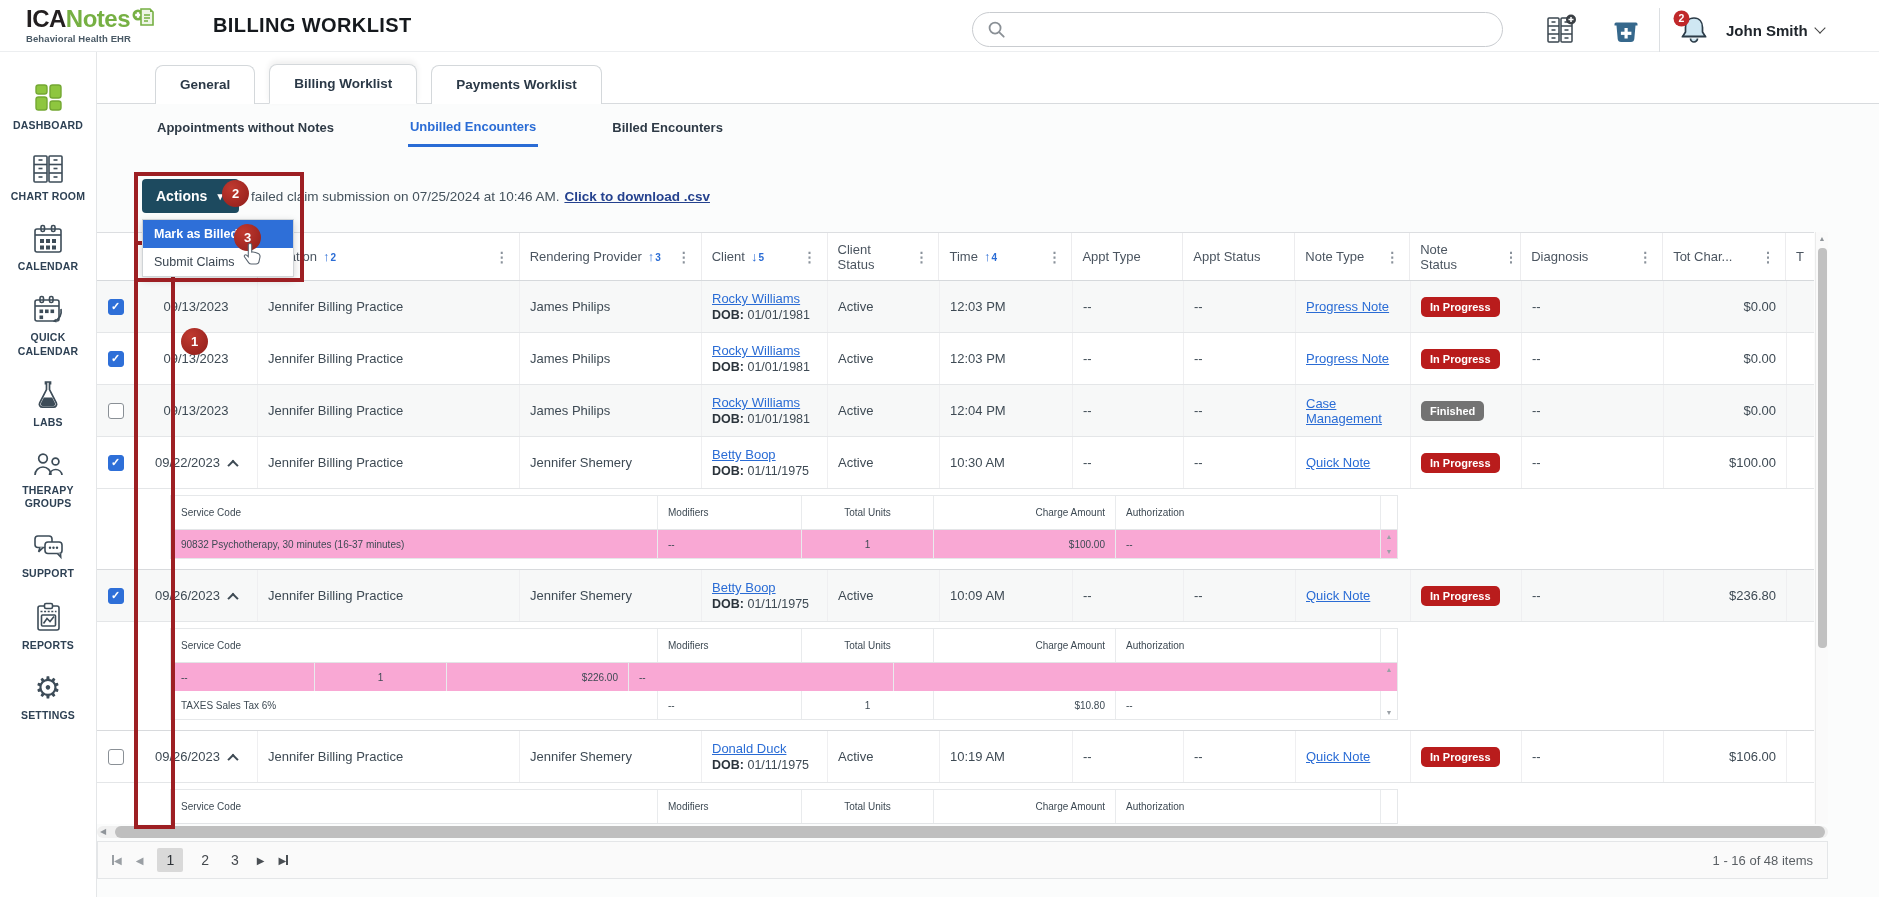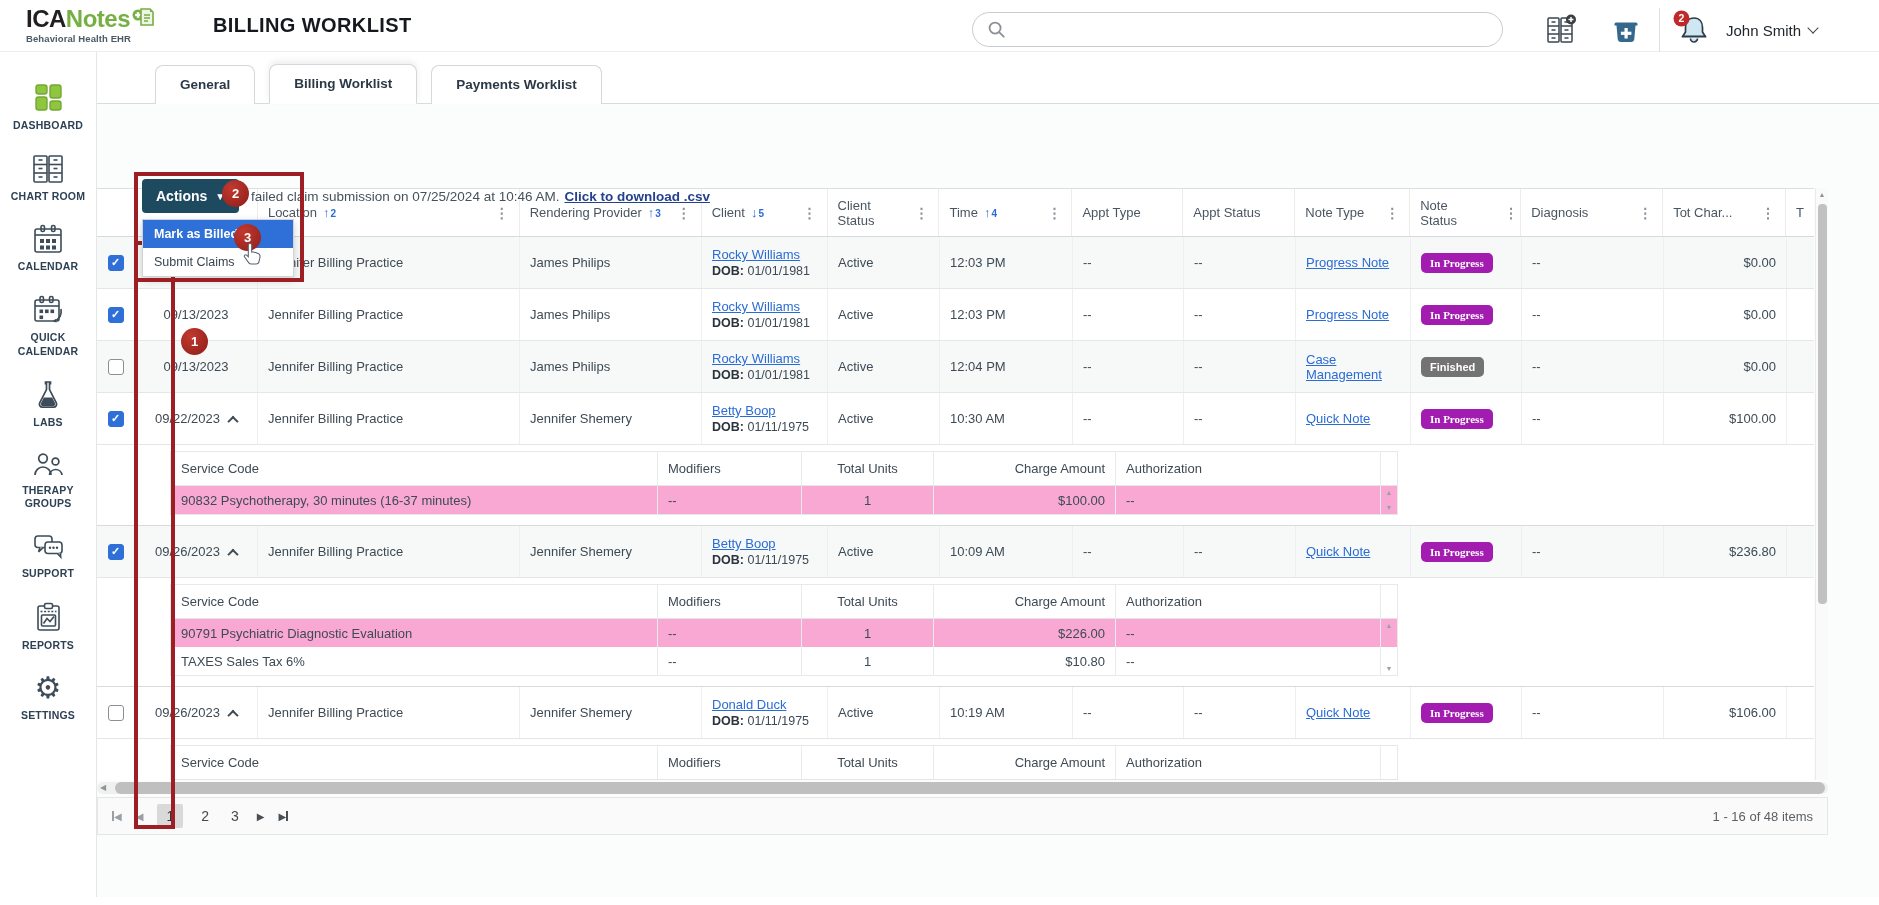--- a/index.html
+++ b/index.html
@@ -17,21 +17,21 @@
   .page-title { margin-left:58px; font-size:20px; font-weight:800; color:#15191d; letter-spacing:0.4px; }
   .search { position:absolute; left:972px; top:12px; width:531px; height:35px; border:1px solid #c9ccd0; border-radius:18px;
     display:flex; align-items:center; padding:0 14px; background:#fff;}
   .search input { border:none; outline:none; font-size:13.5px; flex:1; margin-left:9px; color:#333; background:transparent; font-family:"Liberation Sans",sans-serif;}
   .search input::placeholder { color:#8a9096; }
   .top-ic { position:absolute; top:14px; cursor:pointer; }
   .ic-cab { left:1546px; } .ic-rx { left:1610px; }
   .top-divider { position:absolute; left:1659px; top:8px; width:1px; height:44px; background:#dcdfe2; }
   .ic-bell { left:1672px; top:10px; }
   .user { position:absolute; left:1726px; top:0; height:60px; display:flex; align-items:center; gap:8px; cursor:pointer;}
-  .user-name { font-size:15px; font-weight:400; color:#20262c; }
+  .user-name { font-size:15px; font-weight:700; color:#20262c; }
   .chev-down { width:8px; height:8px; border-right:1.8px solid #444; border-bottom:1.8px solid #444; transform:rotate(45deg); margin-top:-4px;}
 
   
   .shell { display:flex; height:845px; }
   .sidebar { width:97px; background:#fff; border-right:1px solid #e4e6e8; padding-top:24px; display:flex; flex-direction:column; align-items:center; gap:9px;}
   .side-item { width:96px; display:flex; flex-direction:column; align-items:center; cursor:pointer; padding:6px 2px;}
   .side-item .lbl { margin-top:6px; font-size:10.5px; font-weight:700; color:#2e4154; text-align:center; line-height:1.3; letter-spacing:0.2px;}
   .gear-glyph { font-size:30px; line-height:30px; color:#3d4c58; }
 
   .main { flex:1; position:relative; background:#fbfcfc; }
@@ -82,27 +82,27 @@
   .daterow { flex-direction:row; align-items:center; gap:9px; }
   .caret { width:8px; height:8px; border-left:2px solid #3e4a54; border-top:2px solid #3e4a54; transform:rotate(45deg) translate(1px,1px); margin-top:3px;}
   .cb { width:16px; height:16px; border:1.5px solid #8a9096; border-radius:3px; background:#fff; cursor:pointer;
     display:flex; align-items:center; justify-content:center; font-size:11px; color:#fff;}
   .cb[data-checked="true"] { background:#2e6fd8; border-color:#2e6fd8; }
   .cb[data-checked="true"]::after { content:"✓"; font-weight:700; }
   .lnk { color:#2a6cd5; text-decoration:underline; cursor:pointer; }
   .dob { font-size:12.5px; margin-top:2px; }
   .dob b { color:#2b343c; }
   .badge { color:#fff; font-size:11px; font-weight:700; padding:4px 9px; border-radius:5px; align-self:flex-start; white-space:nowrap;}
-  .bIP { background:#a21caf;font-family:Liberation Serif, serif; } .bF { background:#737373; }
+  .bIP { background:#b91c1c; } .bF { background:#737373; }
 
   
   .detail { border-bottom:1px solid #d8dadd; background:#fff; padding:6px 0 10px 73px; }
   .dtable { width:1228px; position:relative; border:1px solid #e6e8ea; }
   .drow { display:flex; }
-  .dc { padding:8px 10px; font-size:13px; border-right:1px solid #e9ebed; display:flex; align-items:center; color:#3e4a54;}
+  .dc { padding:8px 10px; font-size:10px; border-right:1px solid #e9ebed; display:flex; align-items:center; color:#3e4a54;}
   .dhead { height:34px; background:#fff; border-bottom:1px solid #e3e5e7; }
   .dbody { height:28px; background:#f9a8d4; }
   .dbody.w { background:#fff; }
   .dcode{width:487px;} .dmod{width:144px;} .dunits{width:132px; justify-content:center;} .damount{width:182px; justify-content:flex-end;} .dauth{width:265px;}
   .dspin { position:absolute; right:1px; top:35px; bottom:1px; width:14px; display:flex; flex-direction:column; justify-content:space-between;
     align-items:center; font-size:7px; color:#9aa0a6; padding:2px 0;}
 
   
   .vscroll { position:absolute; right:0; top:0; width:13px; height:592px; background:#fafafa; border-left:1px solid #ebebeb; }
   .vscroll .up { text-align:center; font-size:7px; color:#8f9499; padding-top:3px; }
@@ -339,20 +339,25 @@
       <span class="lbl">SETTINGS</span>
     </div>
   </div>
 
   <div class="main">
     <div class="tabs">
       <div class="tab">General</div>
       <div class="tab active">Billing Worklist</div>
       <div class="tab">Payments Worklist</div>
     </div>
+    <div class="subtabs">
+      <div class="subtab">Appointments without Notes</div>
+      <div class="subtab active">Unbilled Encounters</div>
+      <div class="subtab">Billed Encounters</div>
+    </div>
     <div class="toolbar-spacer"></div>
 
     <div class="banner">
       <span>failed claim submission on 07/25/2024 at 10:46 AM.</span><a>Click to download .csv</a>
     </div>
     <button class="actions-btn">
       <span>Actions</span>
         <span class="dd">▼</span>
     </button>
     <div class="dropdown">
@@ -672,21 +677,20 @@
         <div class="detail">
           <div class="dtable">
             <div class="drow dhead">
               <div class="dc dcode">Service Code</div>
               <div class="dc dmod">Modifiers</div>
               <div class="dc dunits">Total Units</div>
               <div class="dc damount">Charge Amount</div>
               <div class="dc dauth">Authorization</div>
             </div>
             <div class="drow dbody">
-              <div class="dc dcode">90791 Psychiatric Diagnostic Evaluation</div>
               <div class="dc dmod">--</div>
               <div class="dc dunits">1</div>
               <div class="dc damount">$226.00</div>
               <div class="dc dauth">--</div>
             </div>
             <div class="drow dbody w">
               <div class="dc dcode">TAXES Sales Tax 6%</div>
               <div class="dc dmod">--</div>
               <div class="dc dunits">1</div>
               <div class="dc damount">$10.80</div>

